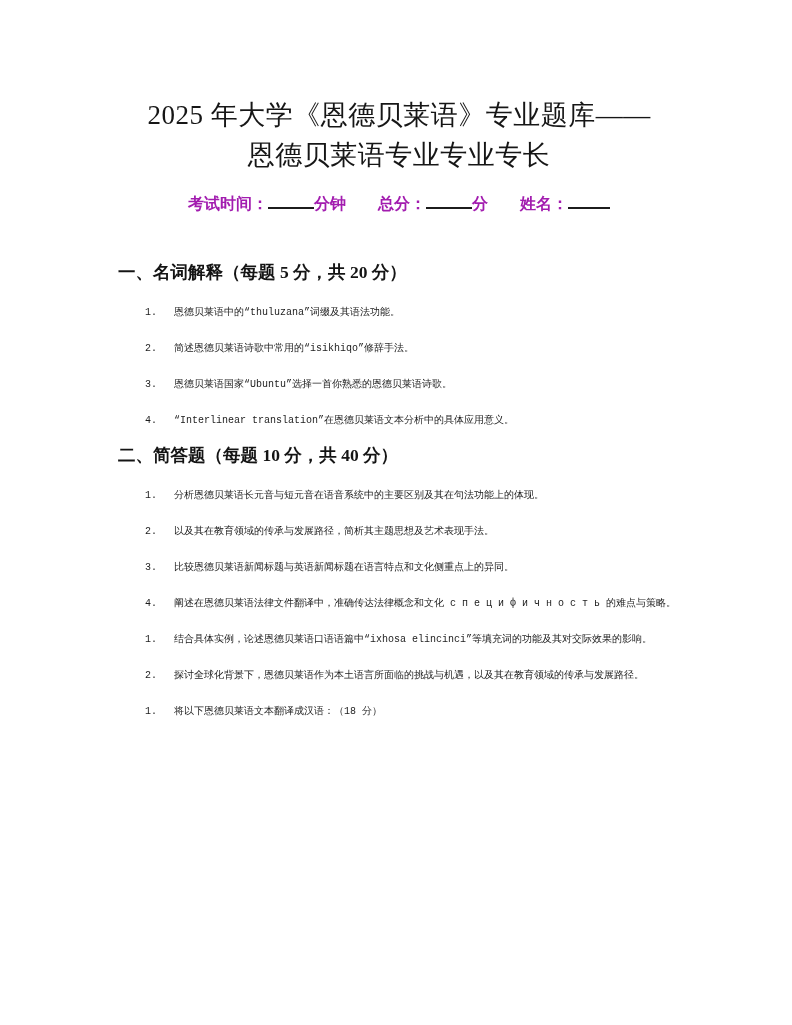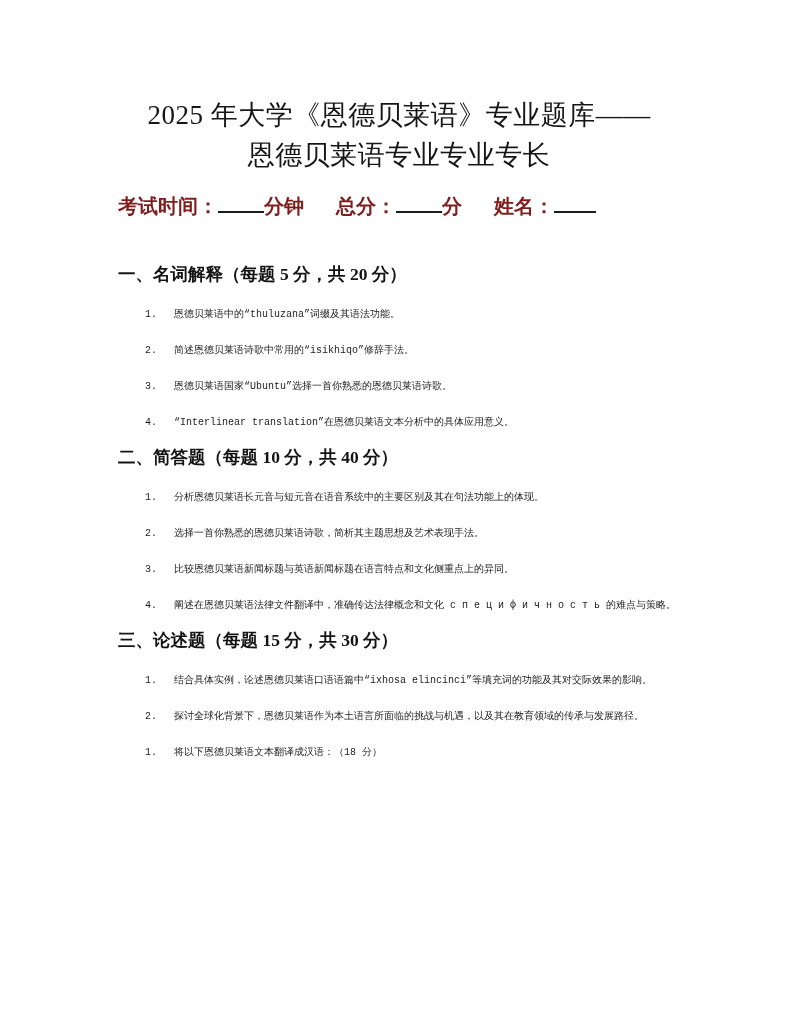--- a/index.html
+++ b/index.html
@@ -17,25 +17,26 @@
   .doc-title {
     text-align: center;
     font-size: 27px;
     line-height: 40px;
     font-weight: 500;
     color: #161616;
     letter-spacing: 0.5px;
   }
   .exam-info {
     margin-top: 17px;
-    font-size: 20px;
+    text-align: center;
+    font-size: 16px;
     line-height: 20px;
     font-weight: bold;
     white-space: nowrap;
-    color: #7f1d1d;
+    color: #a21caf;
   }
   .info-group { display: inline-block; }
   .info-group + .info-group { margin-left: 32px; }
   .blank {
     display: inline-block;
     width: 46px;
     height: 0.95em;
     border-bottom: 2px solid #1c1c1c;
     vertical-align: baseline;
   }
@@ -77,27 +78,26 @@
     <div class="sec-heading">一、名词解释（每题 5 分，共 20 分）</div>
     <p class="item"><span class="num">1.</span><span>恩德贝莱语中的“thuluzana”词缀及其语法功能。</span></p>
     <p class="item"><span class="num">2.</span><span>简述恩德贝莱语诗歌中常用的“isikhiqo”修辞手法。</span></p>
     <p class="item"><span class="num">3.</span><span>恩德贝莱语国家“Ubuntu”选择一首你熟悉的恩德贝莱语诗歌。</span></p>
     <p class="item"><span class="num">4.</span><span>“Interlinear translation”在恩德贝莱语文本分析中的具体应用意义。</span></p>
   </div>
 
   <div class="section">
     <div class="sec-heading">二、简答题（每题 10 分，共 40 分）</div>
     <p class="item"><span class="num">1.</span><span>分析恩德贝莱语长元音与短元音在语音系统中的主要区别及其在句法功能上的体现。</span></p>
-    <p class="item"><span class="num">2.</span><span>选择一首你熟悉的恩德贝莱语诗歌，简析其主题思想及艺术表现手法。</span></p>
+    <p class="item"><span class="num">2.</span><span>以及其在教育领域的传承与发展路径，简析其主题思想及艺术表现手法。</span></p>
     <p class="item"><span class="num">3.</span><span>比较恩德贝莱语新闻标题与英语新闻标题在语言特点和文化侧重点上的异同。</span></p>
     <p class="item"><span class="num">4.</span><span>阐述在恩德贝莱语法律文件翻译中，准确传达法律概念和文化 с&nbsp;п&nbsp;е&nbsp;ц&nbsp;и&nbsp;ф&nbsp;и&nbsp;ч&nbsp;н&nbsp;о&nbsp;с&nbsp;т&nbsp;ь 的难点与策略。</span></p>
   </div>
 
   <div class="section">
-    <div class="sec-heading">三、论述题（每题 15 分，共 30 分）</div>
     <p class="item"><span class="num">1.</span><span>结合具体实例，论述恩德贝莱语口语语篇中“ixhosa elincinci”等填充词的功能及其对交际效果的影响。</span></p>
     <p class="item"><span class="num">2.</span><span>探讨全球化背景下，恩德贝莱语作为本土语言所面临的挑战与机遇，以及其在教育领域的传承与发展路径。</span></p>
   </div>
 
   <div class="section">
     <p class="item"><span class="num">1.</span><span>将以下恩德贝莱语文本翻译成汉语：（18 分）</span></p>
   </div>
 
 </div>
 

